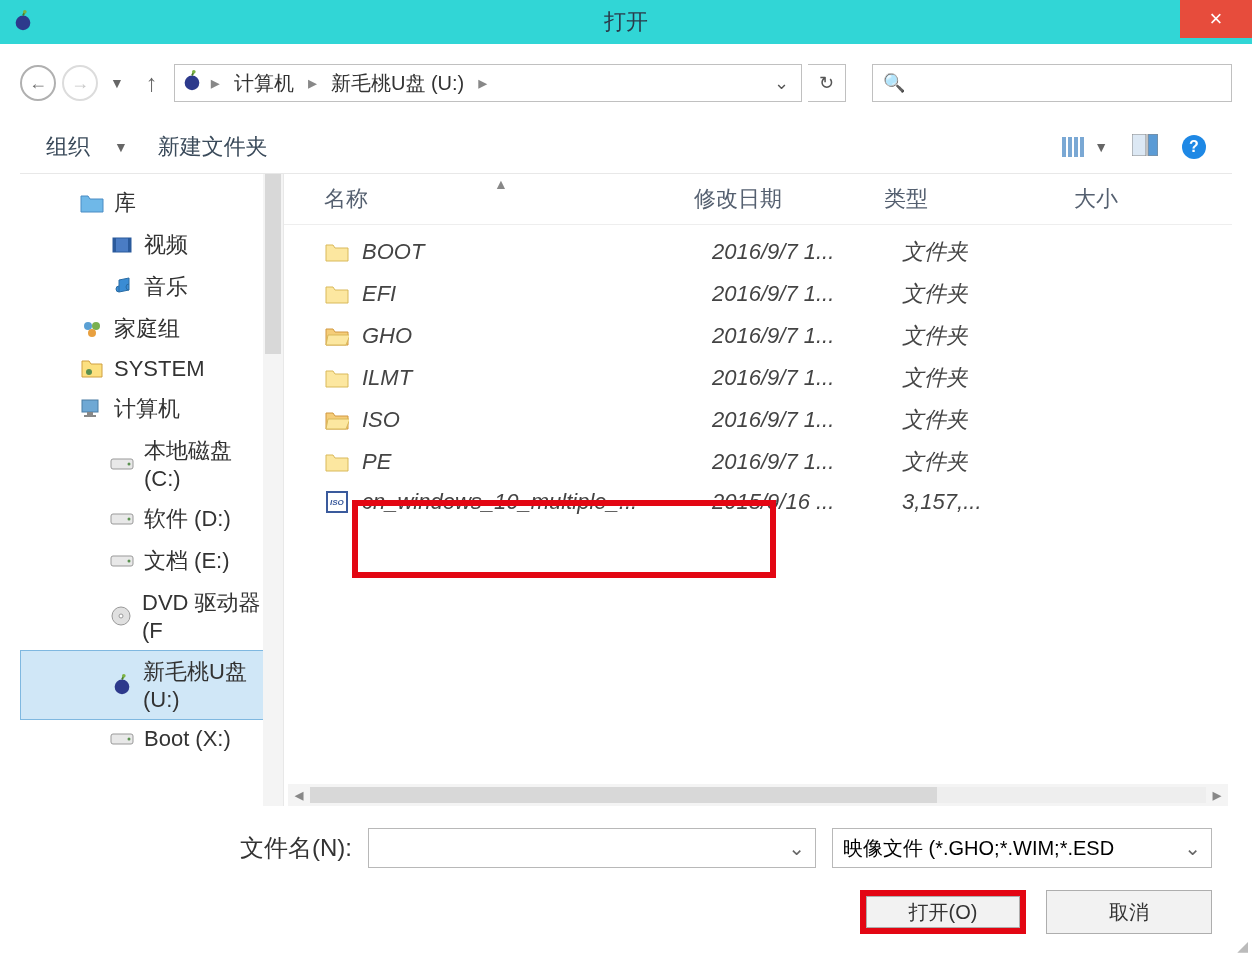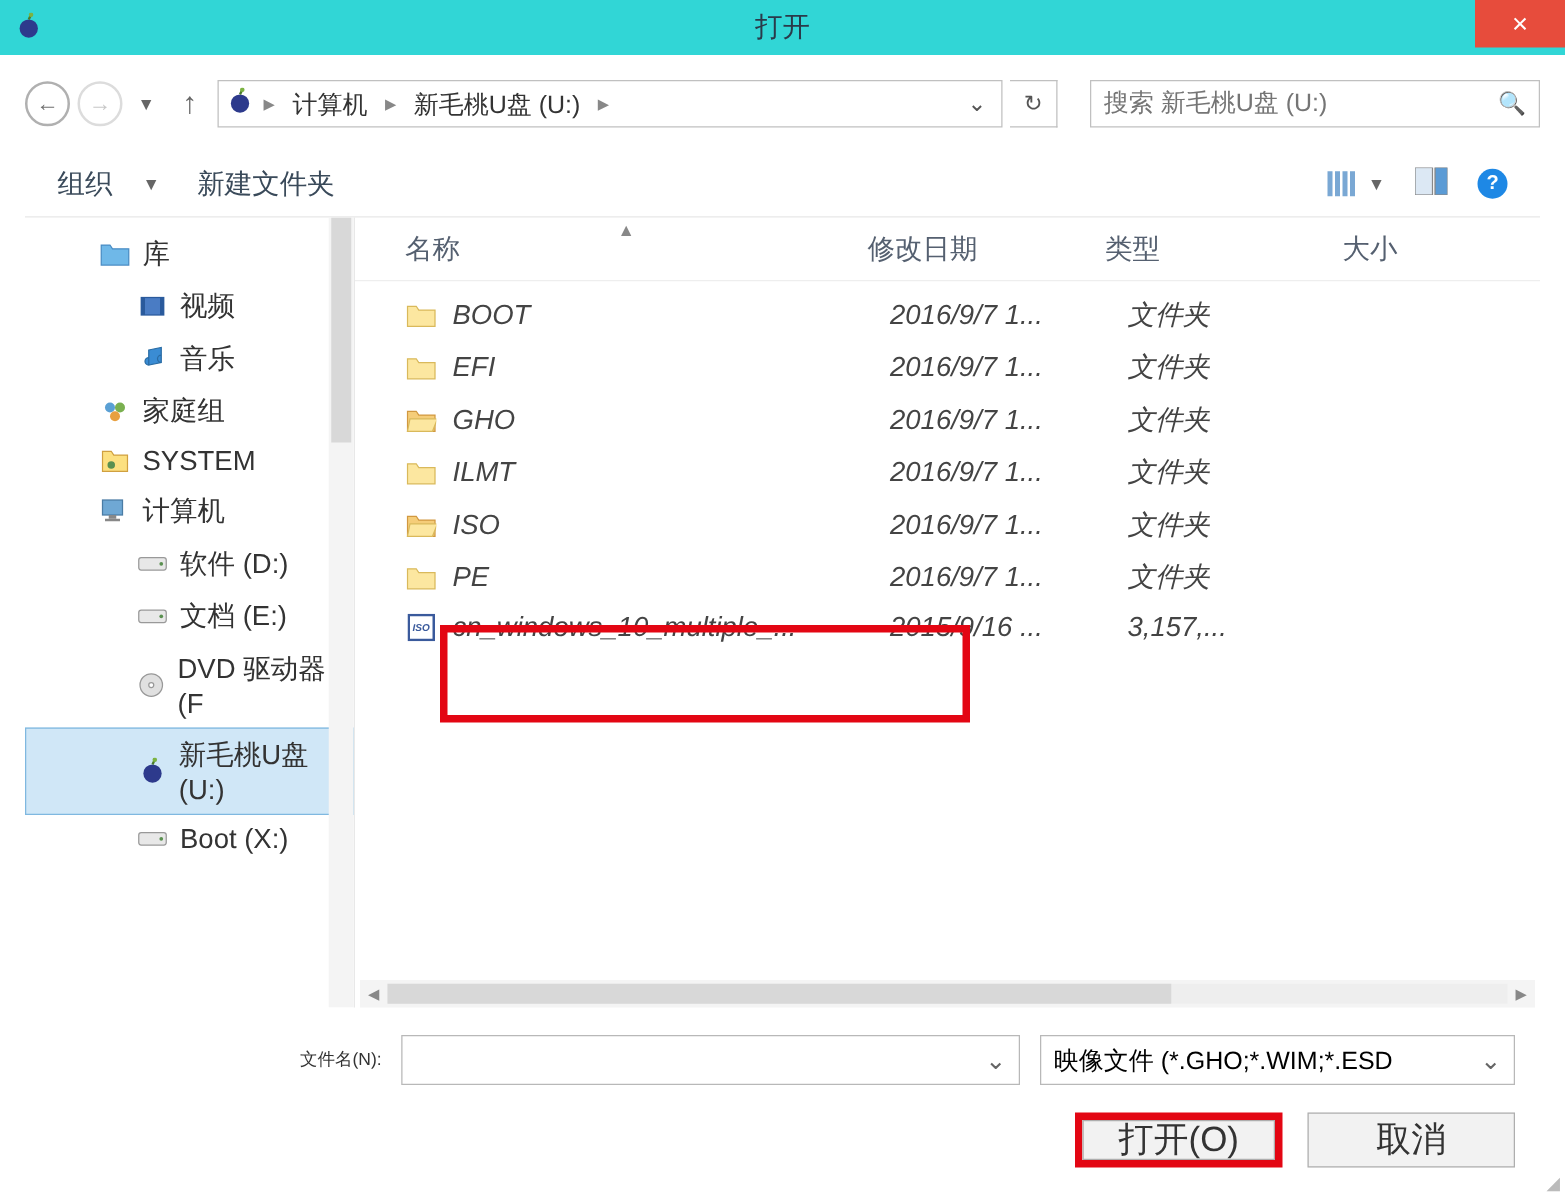--- a/index.html
+++ b/index.html
@@ -51,25 +51,25 @@
 .file-name { width: 350px; overflow: hidden; text-overflow: ellipsis; white-space: nowrap; }
 .file-date { width: 190px; }
 .file-type { width: 190px; }
 .file-size { width: 120px; }
 .red-box1 { position: absolute; border: 6px solid #e30613; left: 352px; top: 500px; width: 424px; height: 78px; pointer-events: none; }
 .hscroll { height: 22px; background: #f4f4f4; display: flex; align-items: center; margin: 0 4px; }
 .hscroll-arrow { width: 22px; text-align: center; color: #888; }
 .hscroll-track { flex: 1; height: 16px; background: #eee; position: relative; }
 .hscroll-thumb { position: absolute; left: 0; top: 0; bottom: 0; width: 70%; background: #d8d8d8; }
 .bottom-row { display: flex; align-items: center; gap: 16px; padding: 22px 20px 14px 20px; }
-.fn-label { font-size: 14px; color: #333; margin-left: 200px; }
+.fn-label { font-size: 24px; color: #333; margin-left: 200px; }
 .fn-input { flex: 1; height: 40px; border: 1px solid #b8b8b8; padding: 0 10px; font-size: 20px; display: flex; align-items: center; justify-content: flex-end; background: #fff; }
 .filter-select { width: 380px; height: 40px; border: 1px solid #b8b8b8; padding: 0 10px; font-size: 20px; display: flex; align-items: center; justify-content: space-between; background: #fff; }
 .button-row { display: flex; justify-content: flex-end; gap: 20px; padding: 8px 20px 20px 20px; }
-.btn { width: 166px; height: 44px; border: 1px solid #aeaeae; background: #f2f2f2; font-size: 28px; color: #333; display: flex; align-items: center; justify-content: center; }
+.btn { width: 166px; height: 44px; border: 1px solid #aeaeae; background: #f2f2f2; font-size: 20px; color: #333; display: flex; align-items: center; justify-content: center; }
 .red-box2 { border: 6px solid #e30613; padding: 0; }
 .red-box2 .btn { border: 1px solid #aeaeae; width: 154px; height: 32px; margin: 0; }
 .fruit-icon { width:22px; height:22px; }
 .resize-grip { position: absolute; right: 4px; bottom: 4px; color: #bbb; font-size: 14px; line-height: 8px; }
 </style>
 </head>
 <body>
 
 <div class="window">
   <div class="titlebar">
@@ -105,21 +105,20 @@
         <span class="breadcrumb-sep">▸</span>
         <span class="breadcrumb-item">计算机</span>
         <span class="breadcrumb-sep">▸</span>
         <span class="breadcrumb-item">新毛桃U盘 (U:)</span>
         <span class="breadcrumb-sep">▸</span>
         <span style="flex:1"></span>
         <span class="bc-dropdown">⌄</span>
       </div>
       <div class="refresh-btn">↻</div>
       <div class="search-box">
-        <input type="text" placeholder="搜索 新毛桃U盘 (U:)" style="">
         <span class="search-icon">🔍</span>
       </div>
     </div>
 
     <div class="toolbar">
       <div class="toolbar-item">
         <span>组织</span>
         <span style="font-size:14px;color:#666">▼</span>
       </div>
       <div class="toolbar-item">
@@ -201,20 +200,29 @@
               </span>
               <span>计算机</span>
             </div>
             <div class="tree-item lvl2">
               <span class="tree-icon">
                 <svg width="24" height="16" viewBox="0 0 24 16">
                   <rect x="1" y="3" width="22" height="10" rx="2" fill="#e8e8e8" stroke="#999"></rect>
                   <circle cx="19" cy="8" r="1.5" fill="#5a9050"></circle>
                 </svg>
               </span>
+              <span>本地磁盘 (C:)</span>
+            </div>
+            <div class="tree-item lvl2">
+              <span class="tree-icon">
+                <svg width="24" height="16" viewBox="0 0 24 16">
+                  <rect x="1" y="3" width="22" height="10" rx="2" fill="#e8e8e8" stroke="#999"></rect>
+                  <circle cx="19" cy="8" r="1.5" fill="#5a9050"></circle>
+                </svg>
+              </span>
               <span>软件 (D:)</span>
             </div>
             <div class="tree-item lvl2">
               <span class="tree-icon">
                 <svg width="24" height="16" viewBox="0 0 24 16">
                   <rect x="1" y="3" width="22" height="10" rx="2" fill="#e8e8e8" stroke="#999"></rect>
                   <circle cx="19" cy="8" r="1.5" fill="#5a9050"></circle>
                 </svg>
               </span>
               <span>文档 (E:)</span>

